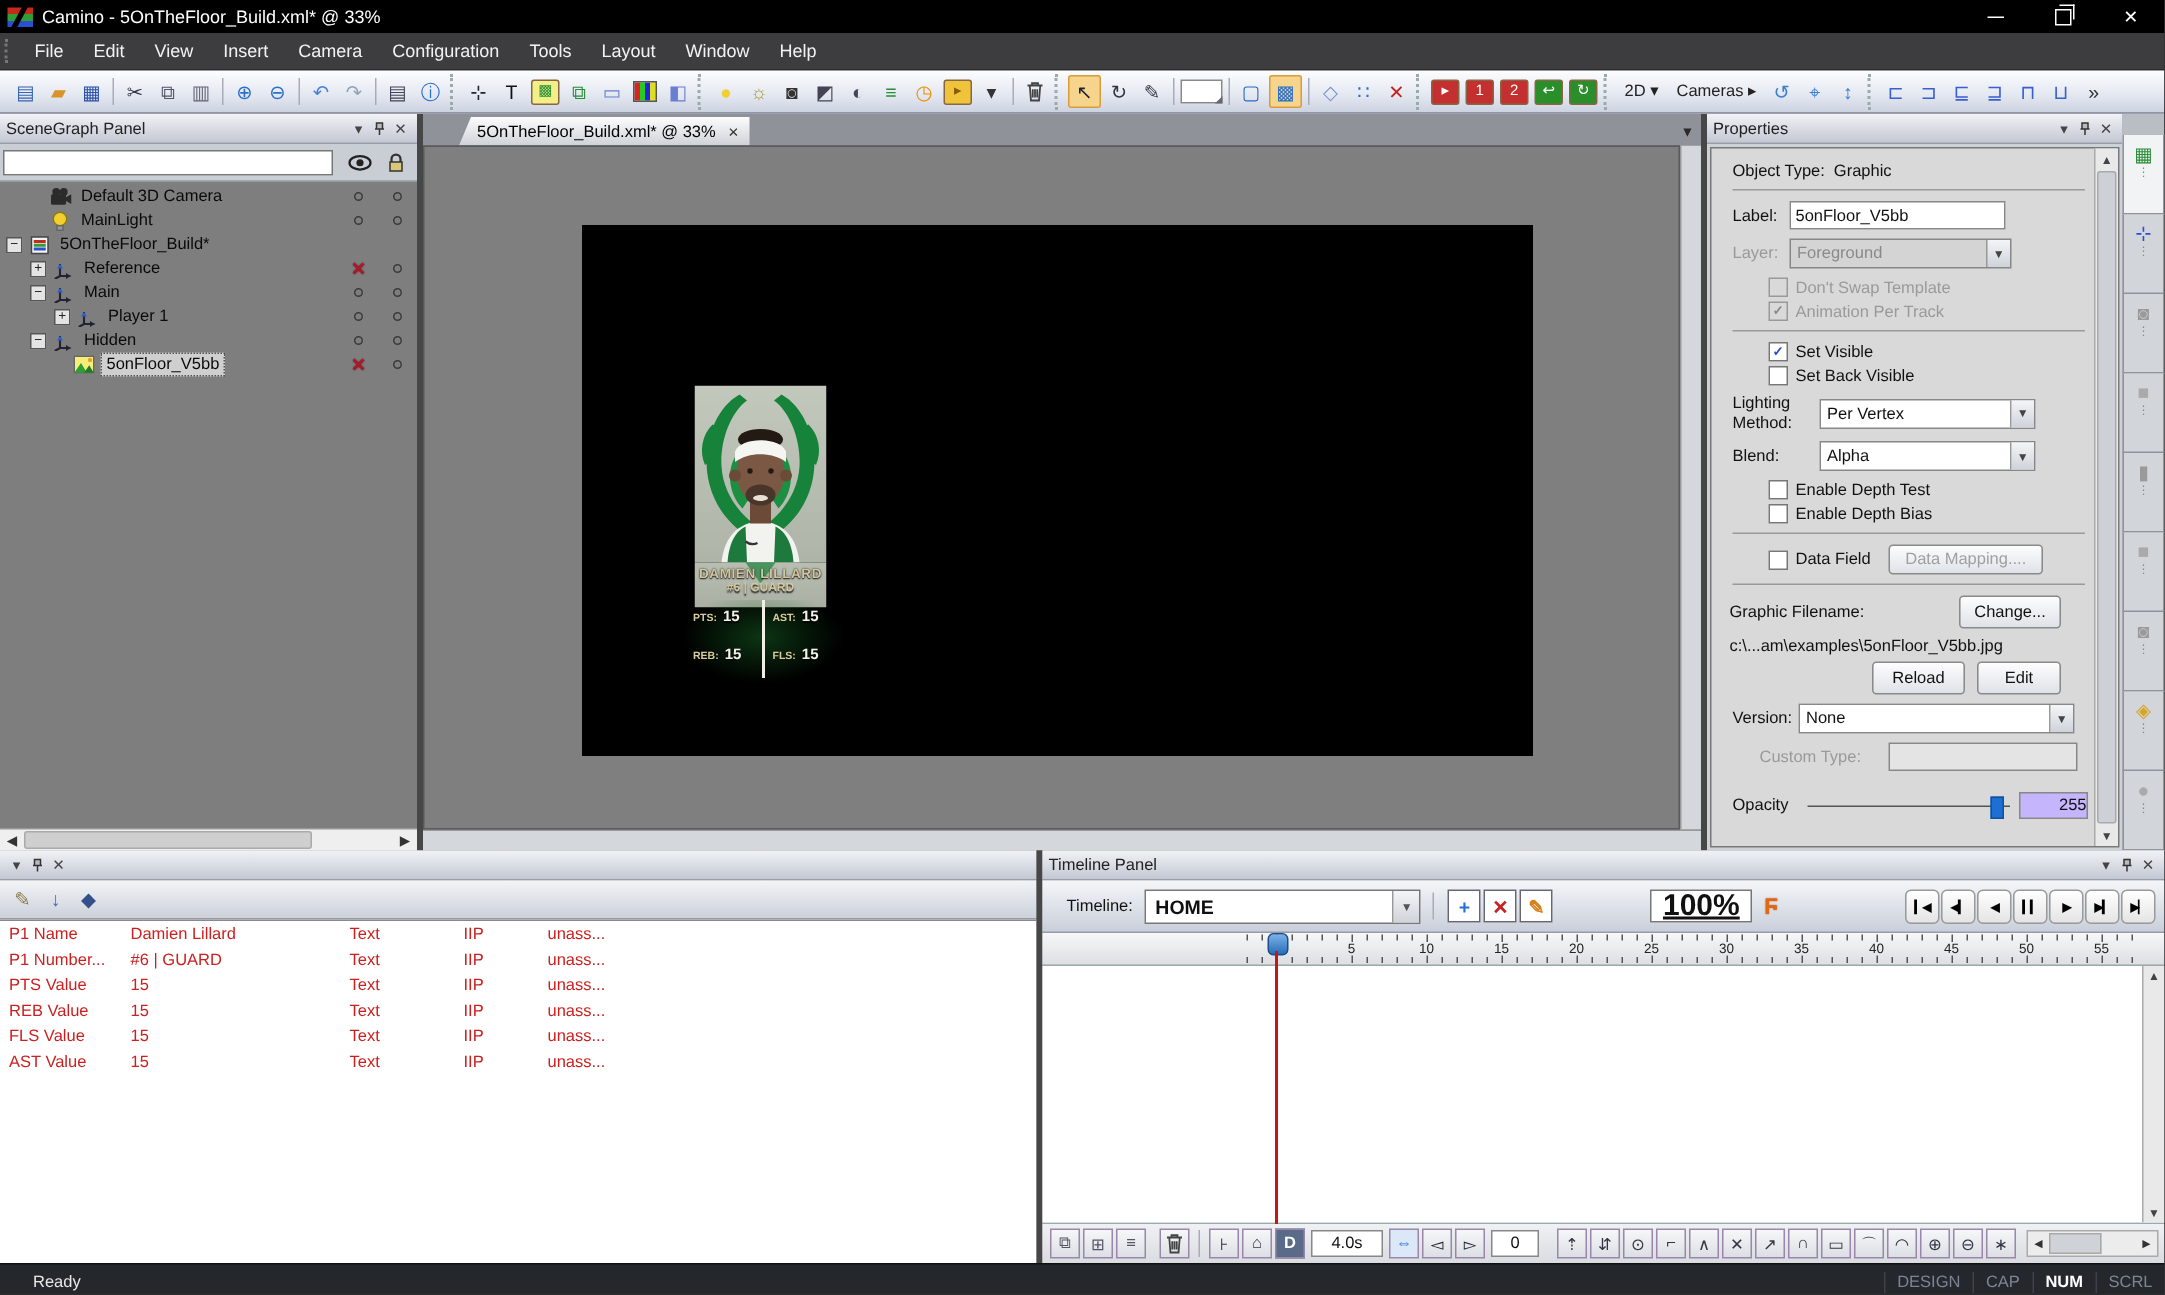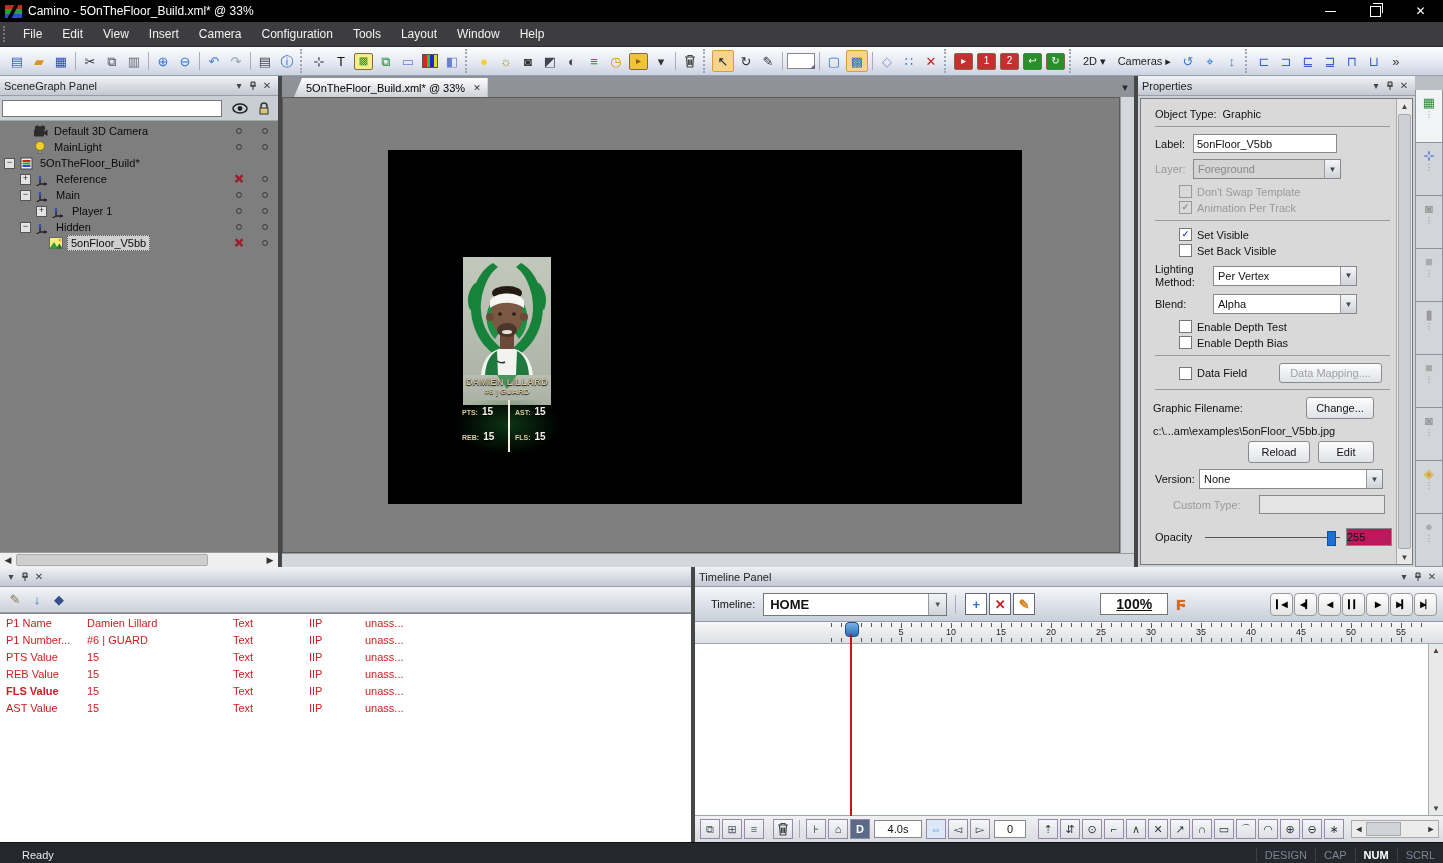--- a/index.html
+++ b/index.html
@@ -59,21 +59,21 @@
   .trow.sel .tlabel{background:#cfcfcf;border:1px dotted #555;}
   .tright{margin-left:auto;display:flex;flex:none;}
   .tcell{width:26px;display:flex;justify-content:center;align-items:center;}
   .dot{width:4px;height:4px;border:1px solid #3b3b3b;border-radius:50%;}
   .redx{color:#b01828;font-weight:bold;font-size:12px;text-shadow:0 0 1px #400;}
   .hscroll{height:14px;flex:none;background:#efefef;border-top:1px solid #999;display:flex;align-items:center;}
   .hscroll .arr{width:16px;text-align:center;color:#333;font-size:9px;}
   .hscroll .thumb{height:10px;background:#cfcfcf;border:1px solid #aaa;border-radius:2px;}
   
   #center{flex:1;display:flex;flex-direction:column;min-width:0;}
-  #tabbar{height:21px;flex:none;background:#8f9399;display:flex;align-items:flex-end;}
+  #tabbar{height:21px;flex:none;background:#8f9399;display:flex;align-items:flex-end;padding-left:12px;}
   #doctab{margin-left:12px;height:19px;display:flex;align-items:center;padding:0 7px 0 12px;
      background:linear-gradient(180deg,#fdfdfd,#cfd2d8);clip-path:polygon(8px 0,100% 0,100% 100%,0 100%);
      font-size:11px;color:#000;}
   #doctab .close{margin-left:8px;font-size:9px;color:#333;}
   #tabchevron{margin-left:auto;width:18px;height:19px;display:flex;align-items:center;justify-content:center;color:#2a2a2a;}
   #viewportwrap{flex:1;display:flex;min-height:0;}
   #viewport{flex:1;background:#7f7f7f;border:1px solid #5a5a5a;position:relative;overflow:hidden;}
   #vscrollV{width:13px;flex:none;background:#d4d7db;border-left:1px solid #999;}
   #viewhwrap{height:14px;flex:none;display:flex;}
   #vscrollH{flex:1;background:#d4d7db;border-top:1px solid #999;}
@@ -105,21 +105,21 @@
      display:flex;align-items:center;justify-content:center;font-size:8px;color:#444;}
   .pselect.disabled{background:#d4d4d4;color:#8a8a8a;}
   .disabledtxt{color:#9a9a9a;}
   .cb{width:11px;height:11px;flex:none;border:1px solid #777;background:#fff;margin-right:5px;display:flex;align-items:center;justify-content:center;font-size:9px;color:#2a4fd0;font-weight:bold;line-height:1;}
   .cb.disabled{background:#d9d9d9;color:#8a8a8a;border-color:#999;}
   .pbtn{height:20px;border:1px solid #8a8a8a;border-radius:3px;background:linear-gradient(180deg,#fdfdfd,#dfe2e8);
      padding:0 10px;display:flex;align-items:center;justify-content:center;font-size:11px;color:#111;}
   .pbtn.disabled{color:#a0a0a0;}
   .sliderline{height:1px;background:#555;flex:1;margin:0 6px;position:relative;}
   .sliderhandle{position:absolute;right:4px;top:-6px;width:7px;height:13px;background:#1d6fd4;border:1px solid #11509a;}
-  .valbox{width:44px;height:16px;border:1px solid #888;background:#be185d;display:flex;align-items:center;justify-content:flex-start;flex:none;}
+  .valbox{width:44px;height:16px;border:1px solid #888;background:#c4b5fd;display:flex;align-items:center;justify-content:flex-end;flex:none;}
   #propscroll{width:15px;flex:none;background:#e9e9e9;border-left:1px solid #aaa;display:flex;flex-direction:column;align-items:center;}
   #propscroll .arr{height:14px;display:flex;align-items:center;color:#444;font-size:8px;}
   #propscroll .thumb{width:11px;flex:1;margin:1px 0;background:#cdd0d6;border:1px solid #a9a9a9;border-radius:2px;}
   
   #rail{width:28px;flex:none;background:#b9bdc4;display:flex;flex-direction:column;padding-top:14px;}
   .railcell{height:52px;border:1px solid #8e939c;border-top:none;background:#d2d5da;display:flex;flex-direction:column;align-items:center;padding-top:5px;font-size:13px;}
   .railcell.active{background:#f2f3f5;}
   .raildots{margin-top:3px;color:#888;font-size:8px;line-height:3px;}
   
   #bottom{display:flex;height:275px;background:#474747;margin-top:0;}
@@ -132,21 +132,21 @@
   .dfhcell{display:flex;align-items:center;padding-left:6px;border-right:1px solid #d5d8dd;color:#111;}
   .dfrow{height:17px;flex:none;display:flex;align-items:center;color:#cc2020;}
   .dfcell{padding-left:6px;overflow:hidden;white-space:nowrap;}
   
   #timeline{flex:1;position:relative;}
   #tlcontrols{height:34px;flex:none;background:linear-gradient(180deg,#f4f6f9,#c9cfda);border-bottom:1px solid #99a;
      display:flex;align-items:center;padding:0 6px;}
   #tlselect{width:176px;height:21px;background:#fff;border:1px solid #777;display:flex;align-items:center;font-weight:bold;font-size:13px;padding-left:6px;}
   #tlselect .dd{margin-left:auto;width:17px;height:100%;background:linear-gradient(180deg,#f4f5f7,#cfd3da);border-left:1px solid #999;display:flex;align-items:center;justify-content:center;font-size:8px;color:#555;}
   .pg{width:20px;height:20px;margin:0 1px;position:relative;background:#fff;border:1px solid #667;display:flex;align-items:center;justify-content:center;font-weight:bold;font-size:13px;}
-  #zoombox{width:66px;height:20px;background:#fff;border:1px solid #777;display:flex;align-items:center;justify-content:center;font-weight:bold;font-size:14px;text-decoration:underline;}
+  #zoombox{width:66px;height:20px;background:#fff;border:1px solid #777;display:flex;align-items:center;justify-content:center;font-weight:bold;font-size:20px;text-decoration:underline;}
   .runner{color:#e06a10;font-size:15px;font-weight:bold;margin:0 8px;text-shadow:0 0 1px #a33;}
   #transport{margin-left:auto;display:flex;}
   .tpbtn{width:21px;height:21px;margin-left:1px;border-radius:4px;background:linear-gradient(180deg,#ffffff,#e4e4e4);
      border:1px solid #999;display:flex;align-items:center;justify-content:center;font-size:8px;letter-spacing:-1px;color:#000;font-weight:bold;}
   #tlruler{height:21px;flex:none;background:linear-gradient(180deg,#f7f7f7,#dddfe3);border-bottom:1px solid #9aa;position:relative;overflow:hidden;}
   .tick{position:absolute;width:1px;background:#555;}
   .ticklabel{position:absolute;top:5px;font-size:9px;color:#222;transform:translateX(-50%);}
   #tlcontent{flex:1;background:#fff;position:relative;overflow:hidden;display:flex;}
   #tlcontent .fill{flex:1;}
   #tlvscroll{width:14px;flex:none;background:#e9e9e9;border-left:1px solid #aaa;display:flex;flex-direction:column;}
@@ -630,21 +630,21 @@
           </div>
           <div class="prow" style="margin-left:24px">
             <span class="cb"></span>
             <span>Enable Depth Bias</span>
           </div>
           <div class="psep"></div>
 
           <div class="prow">
             <span class="cb" style="margin-left:24px"></span>
             <span>Data Field</span>
-            <span class="pbtn disabled" style="margin-left:32px;height:18px">Data Mapping....</span>
+            <span class="pbtn disabled" style="margin-left:12px;height:18px">Data Mapping....</span>
           </div>
           <div class="psep"></div>
 
           <div class="prow" style="margin-left:-2px">
             <span>Graphic Filename:</span>
             <span class="pbtn" style="margin-left:auto;margin-right:18px;width:46px">Change...</span>
           </div>
           <div class="prow" style="margin-left:-2px;margin-bottom:4px">
             <span>c:\...am\examples\5onFloor_V5bb.jpg</span>
           </div>
@@ -767,21 +767,21 @@
               <div class="dfcell" style="width: 58px; flex: 0 0 auto;">unass...</div>
             </div>
             <div class="dfrow">
               <div class="dfcell" style="width: 75px; flex: 0 0 auto;">REB Value</div>
               <div class="dfcell" style="width: 140px; flex: 0 0 auto;">15</div>
               <div class="dfcell" style="width: 70px; flex: 0 0 auto;">Text</div>
               <div class="dfcell" style="width: 50px; flex: 0 0 auto;">IIP</div>
               <div class="dfcell" style="width: 58px; flex: 0 0 auto;">unass...</div>
             </div>
             <div class="dfrow">
-              <div class="dfcell" style="width: 75px; flex: 0 0 auto; font-weight: bold;">FLS Value</div>
+              <div class="dfcell" style="width: 75px; flex: 0 0 auto;">FLS Value</div>
               <div class="dfcell" style="width: 140px; flex: 0 0 auto;">15</div>
               <div class="dfcell" style="width: 70px; flex: 0 0 auto;">Text</div>
               <div class="dfcell" style="width: 50px; flex: 0 0 auto;">IIP</div>
               <div class="dfcell" style="width: 58px; flex: 0 0 auto;">unass...</div>
             </div>
             <div class="dfrow">
               <div class="dfcell" style="width: 75px; flex: 0 0 auto;">AST Value</div>
               <div class="dfcell" style="width: 140px; flex: 0 0 auto;">15</div>
               <div class="dfcell" style="width: 70px; flex: 0 0 auto;">Text</div>
               <div class="dfcell" style="width: 50px; flex: 0 0 auto;">IIP</div>

